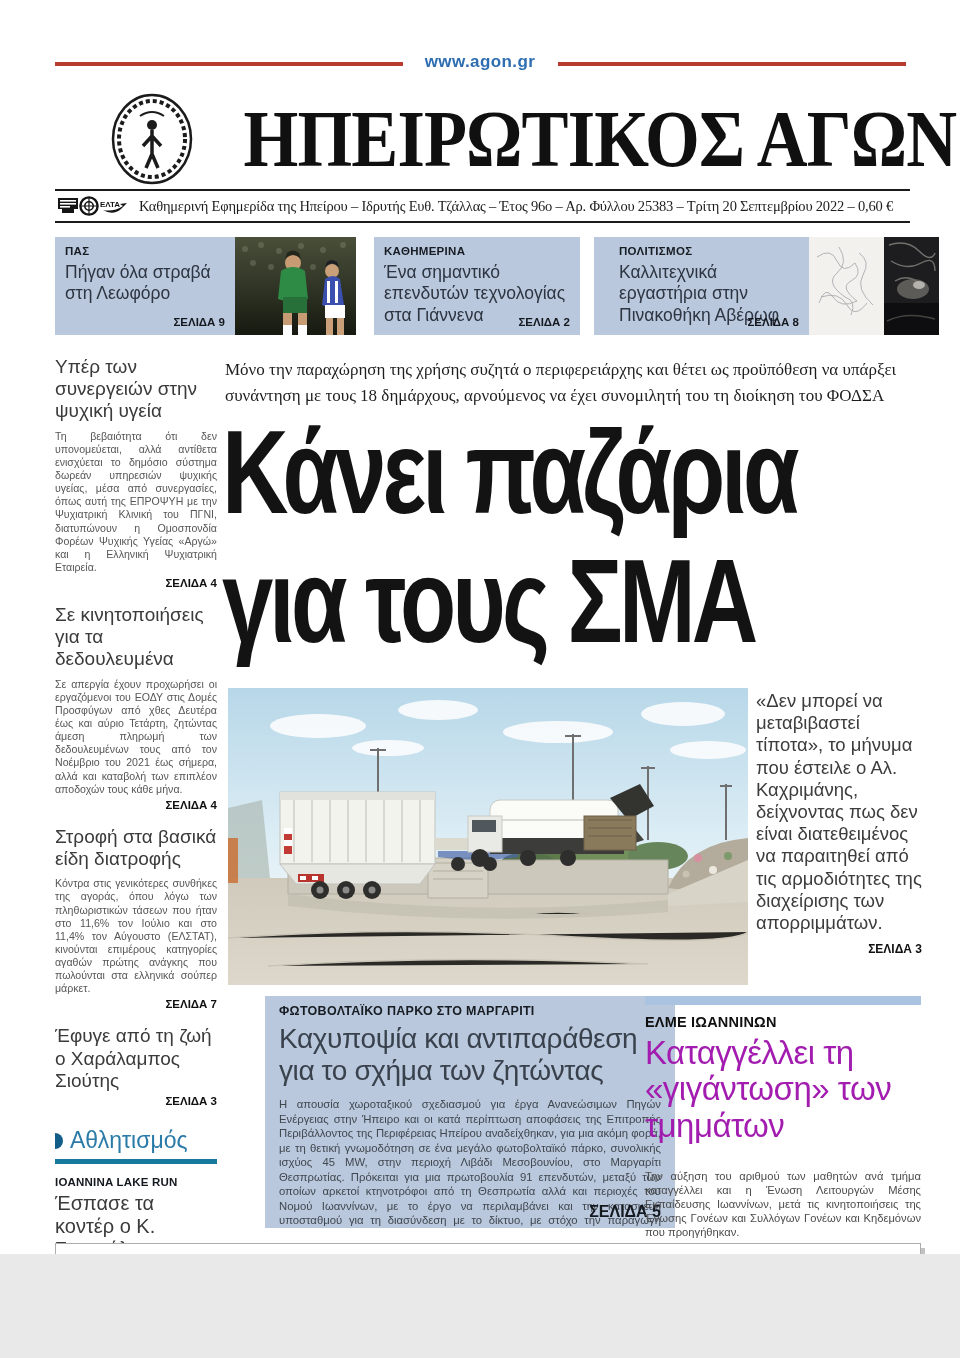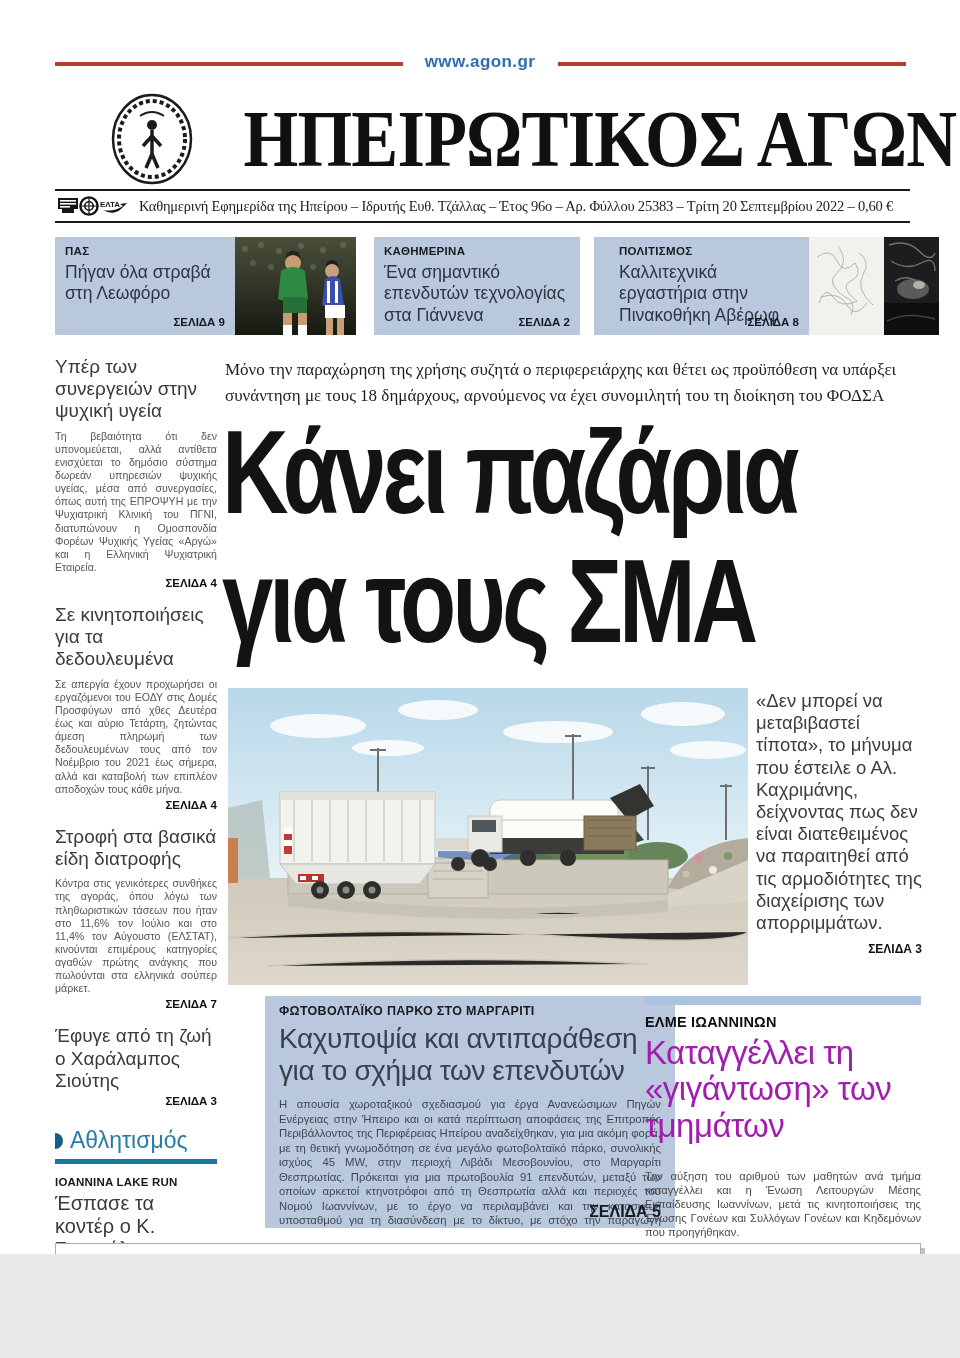--- a/index.html
+++ b/index.html
@@ -383,21 +383,21 @@
     </svg>
   </div>
 
   <div class="side-note">
     <span>«Δεν μπορεί να μεταβιβαστεί τίποτα», το μήνυμα που έστειλε ο Αλ. Καχριμάνης, δείχνοντας πως δεν είναι διατεθειμένος να παραιτηθεί από τις αρμοδιότητες της διαχείρισης των απορριμμάτων.</span>
     <div class="pg">ΣΕΛΙΔΑ 3</div>
   </div>
 
   <div class="solar-box">
     <div class="kicker" style="font-size:12.5px;">ΦΩΤΟΒΟΛΤΑΪΚΟ ΠΑΡΚΟ ΣΤΟ ΜΑΡΓΑΡΙΤΙ</div>
-    <div class="solar-title">Καχυποψία και αντιπαράθεση για το σχήμα των επενδυτών</div>
+    <div class="solar-title">Καχυποψία και αντιπαράθεση για το σχήμα των ζητώντας</div>
     <div class="solar-body">Η απουσία χωροταξικού σχεδιασμού για έργα Ανανεώσιμων Πηγών Ενέργειας στην Ήπειρο και οι κατά περίπτωση αποφάσεις της Επιτροπής Περιβάλλοντος της Περιφέρειας Ηπείρου αναδείχθηκαν, για μια ακόμη φορά, με τη θετική γνωμοδότηση σε ένα μεγάλο φωτοβολταϊκό πάρκο, συνολικής ισχύος 45 MW, στην περιοχή Λιβάδι Μεσοβουνίου, στο Μαργαρίτι Θεσπρωτίας. Πρόκειται για μια πρωτοβουλία 91 επενδυτών, μεταξύ των οποίων αρκετοί κτηνοτρόφοι από τη Θεσπρωτία αλλά και περιοχές του Νομού Ιωαννίνων, με το έργο να περιλαμβάνει και την κατασκευή υποσταθμού για τη διασύνδεση με το δίκτυο, με στόχο την παραγωγή ενέργειας.</div>
     <div class="solar-page">ΣΕΛΙΔΑ 5</div>
   </div>
 
   <div class="elme-col">
     <div class="elme-bar"></div>
     <div class="elme-kicker">ΕΛΜΕ ΙΩΑΝΝΙΝΩΝ</div>
     <div class="elme-title">Καταγγέλλει τη «γιγάντωση» των τμημάτων</div>
     <div class="elme-body">Την αύξηση του αριθμού των μαθητών ανά τμήμα καταγγέλλει και η Ένωση Λειτουργών Μέσης Εκπαίδευσης Ιωαννίνων, μετά τις κινητοποιήσεις της Ένωσης Γονέων και Συλλόγων Γονέων και Κηδεμόνων που προηγήθηκαν.</div>
     <div class="pg">ΣΕΛΙΔΑ 4</div>

